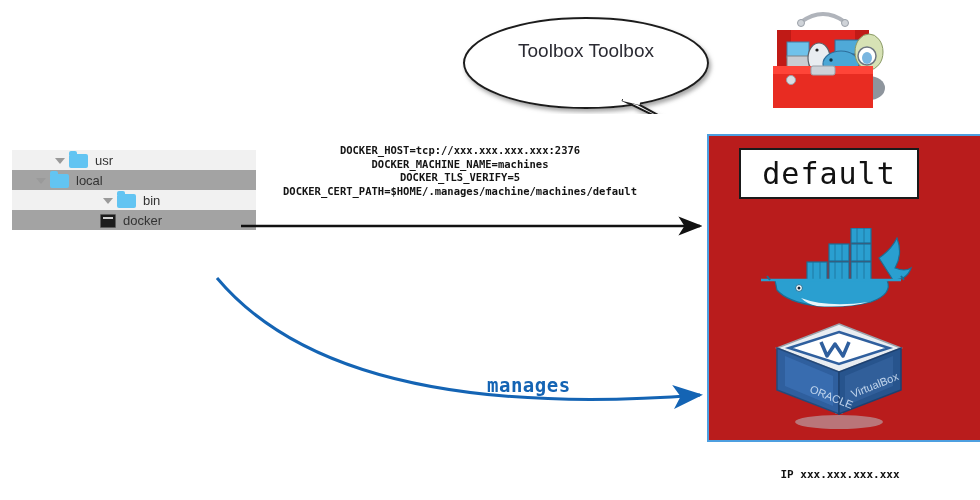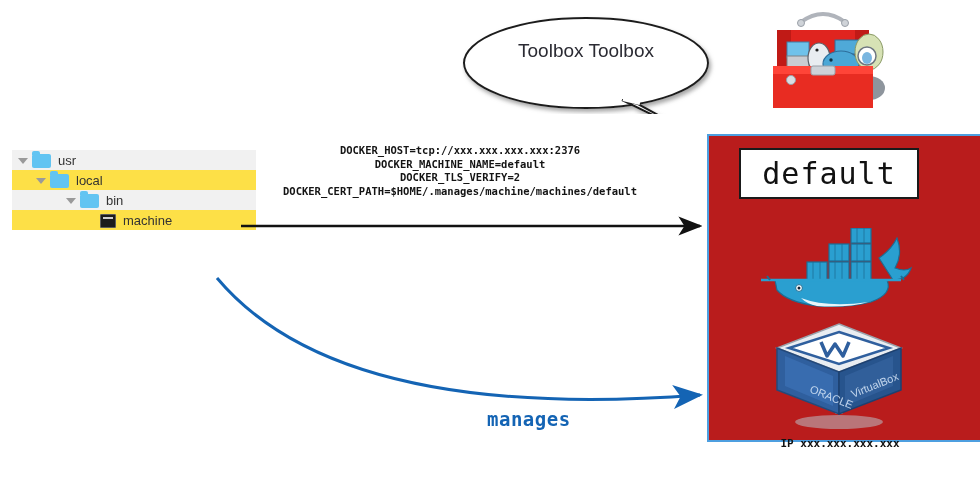--- a/index.html
+++ b/index.html
@@ -22,22 +22,22 @@
     left: 12px;
     top: 150px;
     width: 244px;
   }
   .tree-row {
     position: relative;
     height: 20px;
     line-height: 20px;
     white-space: nowrap;
   }
-  .tree-row.stripe { background: #f1f1f1; }
-  .tree-row.plain  { background: #fde047; }
+  .tree-row.stripe { background: #f1f1f1; padding-left: 37px; }
+  .tree-row.plain  { background: #a3a3a3; }
 
   .disc {
     display: inline-block;
     width: 0; height: 0;
     border-left: 5px solid transparent;
     border-right: 5px solid transparent;
     border-top: 6px solid #9a9a9a;
     vertical-align: middle;
     margin-right: 4px;
   }
@@ -150,21 +150,21 @@
     font-size: 30px;
     color: #111111;
     letter-spacing: 1px;
   }
   #docker-whale { position: absolute; left: 42px; top: 92px; }
   #vbox-logo    { position: absolute; left: 28px; top: 182px; }
 
   #ip-label {
     position: absolute;
     left: 707px;
-    top: 437px;
+    top: 468px;
     width: 266px;
     text-align: center;
     font-family: "DejaVu Sans Mono", monospace;
     font-size: 11px;
     font-weight: bold;
     color: #111111;
   }
 
   
   #toolbox { position: absolute; left: 757px; top: 4px; }
@@ -178,39 +178,38 @@
   }
   #manages-label {
     position: absolute;
     left: 487px;
     top: 374px;
     font-family: "DejaVu Sans Mono", monospace;
     font-size: 19px;
     font-weight: bold;
     color: #1464b4;
     letter-spacing: 0.5px;
-    margin-top: 34px;
   }
 </style>
 </head>
 <body>
 
 <div id="canvas">
 
   <div id="file-tree">
       <div class="tree-row stripe"><span class="ind1"><span class="disc"></span><span class="folder"></span><span class="tlabel">usr</span></span></div>
       <div class="tree-row plain"><span class="ind2"><span class="disc"></span><span class="folder"></span><span class="tlabel">local</span></span></div>
       <div class="tree-row stripe"><span class="ind3"><span class="disc"></span><span class="folder"></span><span class="tlabel">bin</span></span></div>
-      <div class="tree-row plain"><span class="ind4"><span class="exec"></span><span class="tlabel">machine</span></span></div>
+      <div class="tree-row plain"><span class="ind4"><span class="exec"></span><span class="tlabel">docker</span></span></div>
     </div>
 
   <div id="env-block">
       <div>DOCKER_HOST=tcp://xxx.xxx.xxx.xxx:2376</div>
-      <div>DOCKER_MACHINE_NAME=default</div>
-      <div>DOCKER_TLS_VERIFY=2</div>
+      <div>DOCKER_MACHINE_NAME=machines</div>
+      <div>DOCKER_TLS_VERIFY=5</div>
       <div>DOCKER_CERT_PATH=$HOME/.manages/machine/machines/default</div>
     </div>
 
   <div id="bubble">
     <svg width="258" height="100" viewBox="0 0 258 100">
       <defs>
         <filter id="bshadow" x="-20%" y="-20%" width="150%" height="160%">
           <feDropShadow dx="2" dy="3" stdDeviation="2" flood-color="#888888" flood-opacity="0.75"></feDropShadow>
         </filter>
       </defs>

